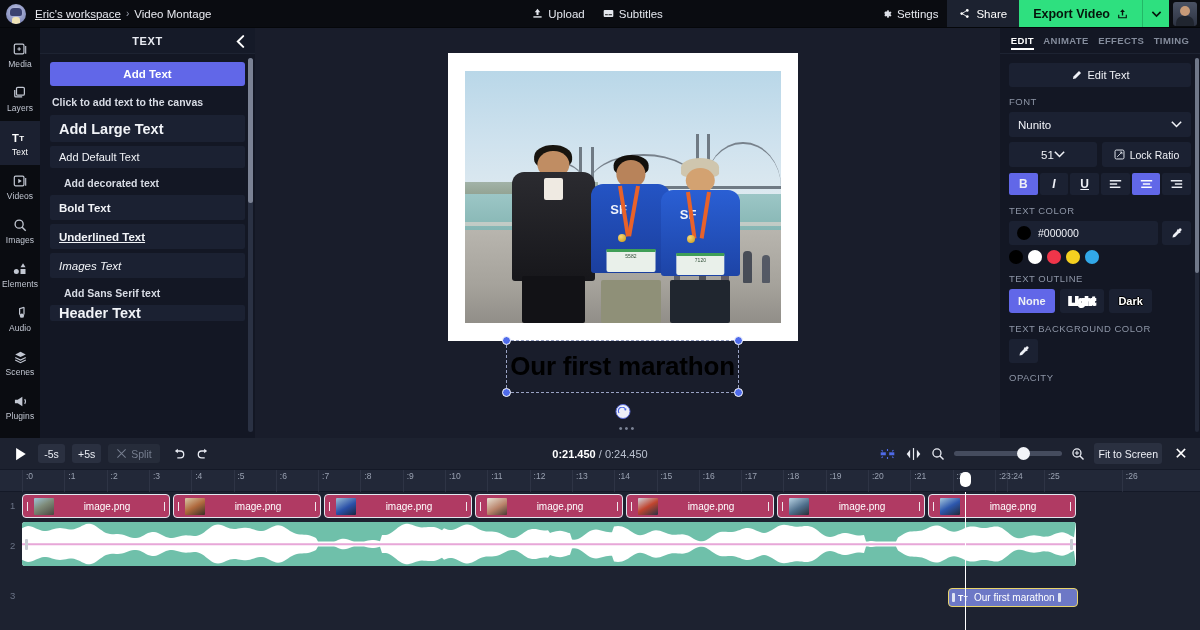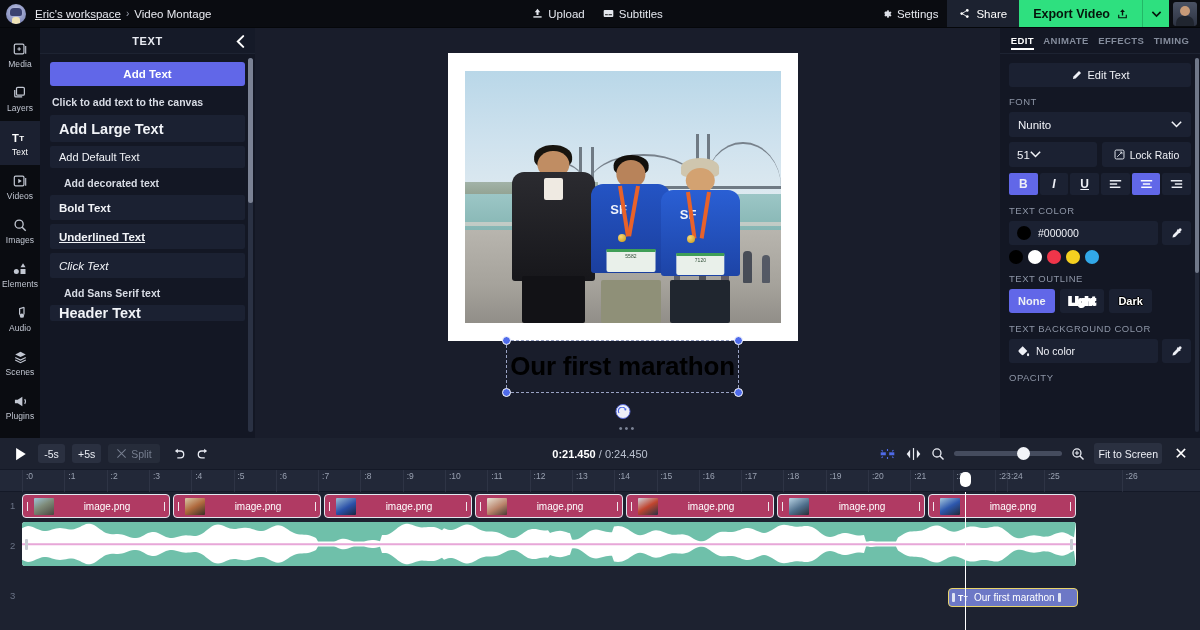--- a/index.html
+++ b/index.html
@@ -228,21 +228,21 @@
     font-size: 11px; cursor: pointer; margin-bottom: 9px;
   }
   .props-label { font-size: 9.5px; color: #8d95a6; letter-spacing: .5px; margin-bottom: 5px; }
   .select-box {
     height: 25px; background: #1b2132; border-radius: 3px; display: flex;
     align-items: center; justify-content: space-between; padding: 0 9px;
     color: #f0f2f7; font-size: 11.5px; cursor: pointer; margin-bottom: 5px;
   }
   .row { display: flex; gap: 5px; margin-bottom: 6px; }
   .size-box { width: 88px; height: 25px; background: #1b2132; border-radius: 3px;
-    display: flex; align-items: center; justify-content: flex-start;
+    display: flex; align-items: center; justify-content: center;
     padding: 0 8px; color: #f0f2f7; font-size: 11.5px; cursor: pointer; }
   .lock-box { flex: 1; height: 25px; background: #1b2132; border-radius: 3px;
     display: flex; align-items: center; justify-content: center; gap: 5px;
     color: #f0f2f7; font-size: 10.5px; cursor: pointer; }
   .fmt-row { display: flex; gap: 2px; margin-bottom: 10px; }
   .fmt-btn {
     width: 29px; height: 22px; background: #1b2132; border-radius: 2px;
     display: flex; align-items: center; justify-content: center;
     color: #eef0f6; font-size: 12px; cursor: pointer;
   }
@@ -535,21 +535,21 @@
       </span>
     </div>
     <div class="panel-body">
       <div class="add-text-btn">Add Text</div>
       <div class="panel-hint">Click to add text to the canvas</div>
       <div class="style-item st-large">Add Large Text</div>
       <div class="style-item st-default">Add Default Text</div>
       <div class="panel-sub">Add decorated text</div>
       <div class="style-item st-bold">Bold Text</div>
       <div class="style-item st-under">Underlined Text</div>
-      <div class="style-item st-italic">Click Text</div>
+      <div class="style-item st-italic">Images Text</div>
       <div class="panel-sub">Add Sans Serif text</div>
       <div class="style-item st-cut">Header Text</div>
       <div class="panel-scroll">
         <div class="panel-scroll-thumb"></div>
       </div>
     </div>
   </div>
 
   <div class="stage">
     <div class="canvas">
@@ -731,27 +731,20 @@
         <div class="outline-btn">
             <span class="outline-light">Light</span>
           </div>
         <div class="outline-btn">
             <span class="outline-dark">Dark</span>
           </div>
       </div>
 
       <div class="props-label">TEXT BACKGROUND COLOR</div>
       <div class="color-row">
-        <div class="nocolor-box">
-          <svg width="13" height="13" viewBox="0 0 16 16">
-              <path d="M7 1.6L2.3 6.3a1.6 1.6 0 000 2.3l3.4 3.4a1.6 1.6 0 002.3 0l4.7-4.7z" fill="#eef0f6"></path>
-              <path d="M13.6 9.6s1.4 1.8 1.4 2.7a1.4 1.4 0 01-2.8 0c0-.9 1.4-2.7 1.4-2.7z" fill="#eef0f6"></path>
-            </svg>
-          <span>No color</span>
-        </div>
         <div class="picker-btn">
           <svg width="12" height="12" viewBox="0 0 16 16">
               <path d="M13.6 2.4a2 2 0 00-2.8 0l-1.3 1.3-.7-.7-1.2 1.2.7.7-5.6 5.6L2 13.9l3.4-.7 5.6-5.6.7.7 1.2-1.2-.7-.7 1.4-1.3a2 2 0 000-2.7z" fill="#eef0f6"></path>
             </svg>
         </div>
       </div>
 
       <div class="opacity-cut">OPACITY</div>
 
       <div class="props-scroll">

